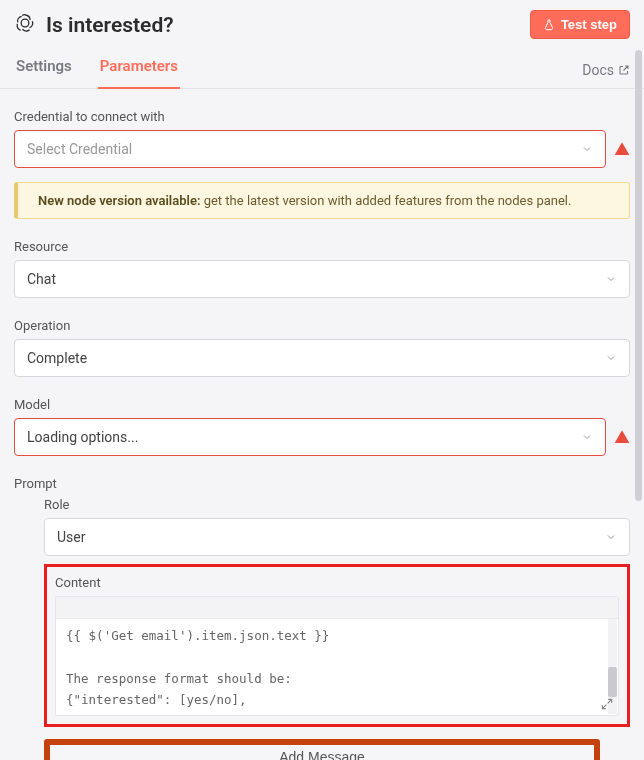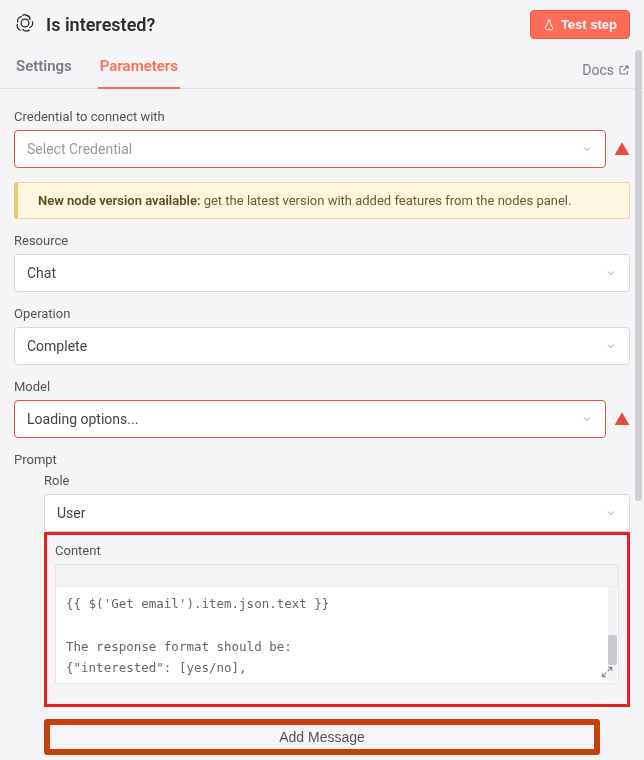--- a/index.html
+++ b/index.html
@@ -18,21 +18,21 @@
     justify-content: space-between;
     padding: 10px 14px 8px 14px;
     background: #f5f5f7;
   }
   .header-left {
     display: flex;
     align-items: center;
     gap: 10px;
   }
   .header-title {
-    font-size: 18px;
+    font-size: 21px;
     font-weight: 600;
     color: #2c2c2c;
   }
   .node-icon svg { width: 22px; height: 22px; }
   .test-btn {
     background: #ff6d5a;
     color: #fff;
     border: 1px solid #ee5b47;
     border-radius: 4px;
     padding: 6px 12px;
@@ -75,21 +75,21 @@
     padding-bottom: 10px;
     cursor:pointer;
   }
   .content {
     padding: 12px 14px 10px 14px;
   }
   .field-label {
     font-size: 13px;
     color: #555;
     margin-bottom: 6px;
-    margin-top: 14px;
+    margin-top: 20px;
   }
   .field-label:first-child{ margin-top: 8px;}
   .select-row {
     display:flex;
     align-items:center;
     gap: 8px;
   }
   .select-box {
     flex: 1;
     border: 1px solid #d8d8dc;
@@ -122,21 +122,22 @@
     font-size: 13px;
     color: #6b5d2e;
     border-radius: 3px;
   }
   .banner strong { color:#5a4d1f; font-weight:600; }
   .indent {
     padding-left: 30px;
   }
   .content-group {
     border: 3px solid #e62020;
-    padding: 8px 8px 20px 8px;
+    padding: 8px 8px 8px 8px;
+    margin-top: 8px;
     position: relative;
   }
   .content-label {
     font-size:13px; color:#555; margin-bottom:6px;
   }
   .code-wrap {
     display:flex;
     position: relative;
   }
   .fx-col {

